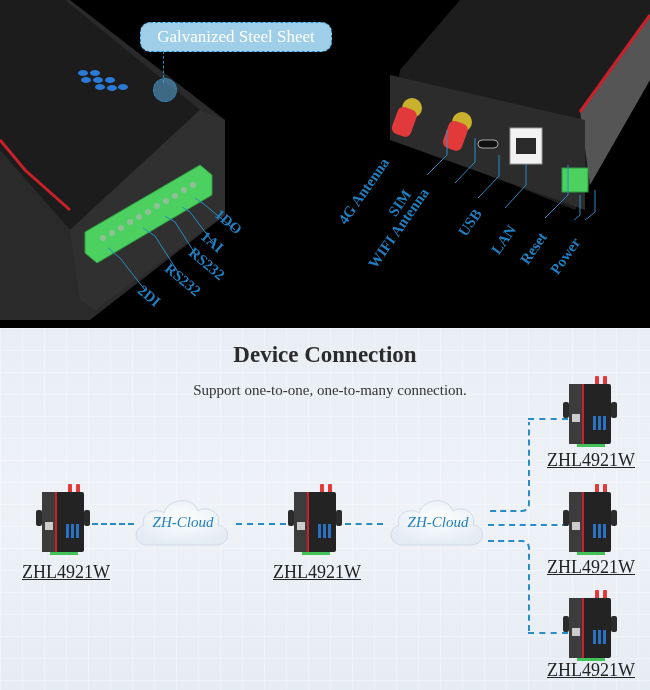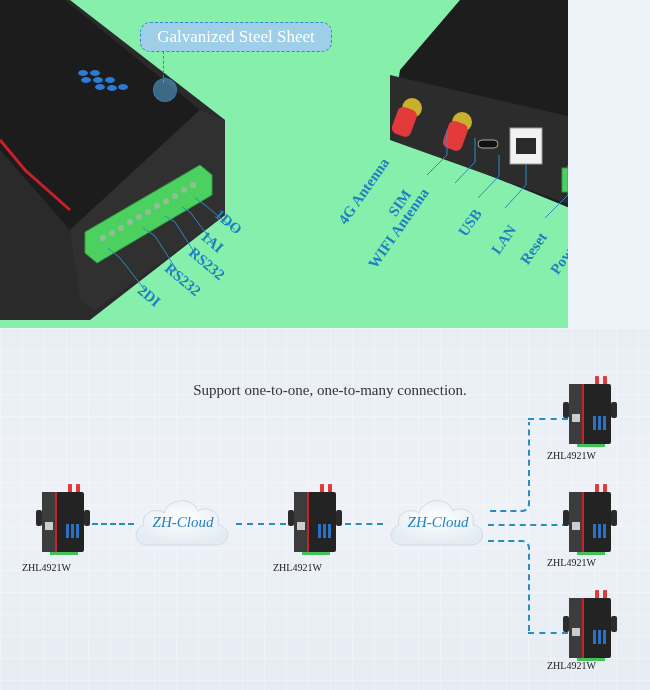--- a/index.html
+++ b/index.html
@@ -1,38 +1,38 @@
 <!DOCTYPE html>
 <html><head>
 <meta charset="utf-8">
 <style>
   html,body{margin:0;padding:0;}
   body{width:650px;height:690px;overflow:hidden;position:relative;background:#edf4f9;font-family:"Liberation Serif",serif;}
   .abs{position:absolute;}
   
-  #top{left:0;top:0;width:568px;height:328px;background:#86efac;overflow:hidden;}
+  #top{left:0;top:0;width:650px;height:328px;background:#000000;overflow:hidden;}
   .callout{left:140px;top:22px;width:190px;height:28px;border:1.5px dashed #2a8cc4;border-radius:10px;background:#9fcfe8;color:#fff;font-size:17px;line-height:28px;text-align:center;}
   .callout-line{left:163px;top:51px;width:0;height:32px;border-left:1.5px dashed #2a8cc4;}
   .callout-dot{left:153px;top:78px;width:22px;height:22px;border-radius:50%;background:rgba(90,170,220,.55);border:1px dashed #2a8cc4;}
   .lbl{color:#1f7fc0;font-weight:bold;font-size:15px;position:absolute;white-space:nowrap;transform-origin:left top;}
   
   #bottom{left:0;top:328px;width:650px;height:362px;background:linear-gradient(180deg,#e9eef5 0%,#eef2f7 50%,#e6ecf3 100%);}
   .grid{position:absolute;inset:0;background-image:linear-gradient(rgba(255,255,255,.5) 1px,transparent 1px),linear-gradient(90deg,rgba(255,255,255,.5) 1px,transparent 1px);background-size:22px 22px;opacity:.55;}
   .title{left:0;top:14px;width:650px;text-align:center;font-size:23px;font-weight:bold;color:#2b2b2b;}
   .subtitle{left:0;top:54px;width:650px;text-align:center;font-size:15px;color:#333;padding-left:5px;}
   .mini{position:absolute;width:62px;height:72px;}
   .mini .body{position:absolute;left:10px;top:8px;width:42px;height:60px;background:#232323;border-radius:2px;}
   .mini .strip{position:absolute;left:10px;top:8px;width:14px;height:60px;background:#3c3c3c;}
   .mini .red{position:absolute;left:23px;top:8px;width:2px;height:60px;background:#c8212a;}
   .mini .ant{position:absolute;top:0;width:4px;height:9px;background:#e23a3a;border-radius:1px;}
   .mini .ear{position:absolute;top:26px;width:6px;height:16px;background:#2b2b2b;border-radius:2px;}
   .mini .qr{position:absolute;left:13px;top:38px;width:8px;height:8px;background:#ccc;}
   .mini .leds{position:absolute;left:34px;top:40px;width:14px;height:14px;background:repeating-linear-gradient(90deg,#2b7ad6 0 3px,transparent 3px 5px);opacity:.9;}
   .mini .term{position:absolute;left:18px;top:68px;width:28px;height:3px;background:#44c25a;}
-  .dev-name{position:absolute;font-size:10px;color:#222;white-space:nowrap;}
+  .dev-name{position:absolute;font-size:18px;color:#222;white-space:nowrap;text-decoration:underline;}
   .cloud{position:absolute;width:106px;height:64px;font-style:italic;}
   .cloud-text{position:absolute;left:0;top:23px;width:106px;text-align:center;color:#1f7fc0;font-size:15px;}
   .dash{position:absolute;border-color:#2a8cc4;border-style:dashed;border-width:0;}
 </style>
 </head>
 <body>
 
 <div id="top" class="abs">
 
   <svg class="abs" style="left:0;top:0;" width="330" height="320">
@@ -115,20 +115,21 @@
   <span class="lbl" style="left:385px;top:210px;transform:rotate(-55deg);">SIM</span>
   <span class="lbl" style="left:365px;top:262px;transform:rotate(-55deg);">WIFI Antenna</span>
   <span class="lbl" style="left:455px;top:230px;transform:rotate(-55deg);">USB</span>
   <span class="lbl" style="left:488px;top:248px;transform:rotate(-55deg);">LAN</span>
   <span class="lbl" style="left:517px;top:258px;transform:rotate(-55deg);">Reset</span>
   <span class="lbl" style="left:547px;top:268px;transform:rotate(-55deg);">Power</span>
 </div>
 
 <div id="bottom" class="abs">
   <div class="grid"></div>
+  <div class="abs title">Device Connection</div>
   <div class="abs subtitle">Support one-to-one, one-to-many connection.</div>
 
   <div class="dash" style="left:92px;top:195px;width:42px;border-top-width:2px;"></div>
   <div class="dash" style="left:236px;top:195px;width:50px;border-top-width:2px;"></div>
   <div class="dash" style="left:345px;top:195px;width:38px;border-top-width:2px;"></div>
   <div class="dash" style="left:488px;top:196px;width:80px;border-top-width:2px;"></div>
   <div class="dash" style="left:488px;top:94px;width:40px;height:88px;border-top-width:2px;border-left-width:2px;border-bottom-width:2px;border-top-left-radius:8px;border-bottom-right-radius:8px;border-left-width:0;border-right-width:2px;border-top-width:0;"></div>
   <div class="dash" style="left:528px;top:90px;width:40px;border-top-width:2px;"></div>
   <div class="dash" style="left:488px;top:212px;width:40px;height:92px;border-top-width:2px;border-right-width:2px;border-top-right-radius:8px;"></div>
   <div class="dash" style="left:528px;top:304px;width:40px;border-top-width:2px;"></div>

